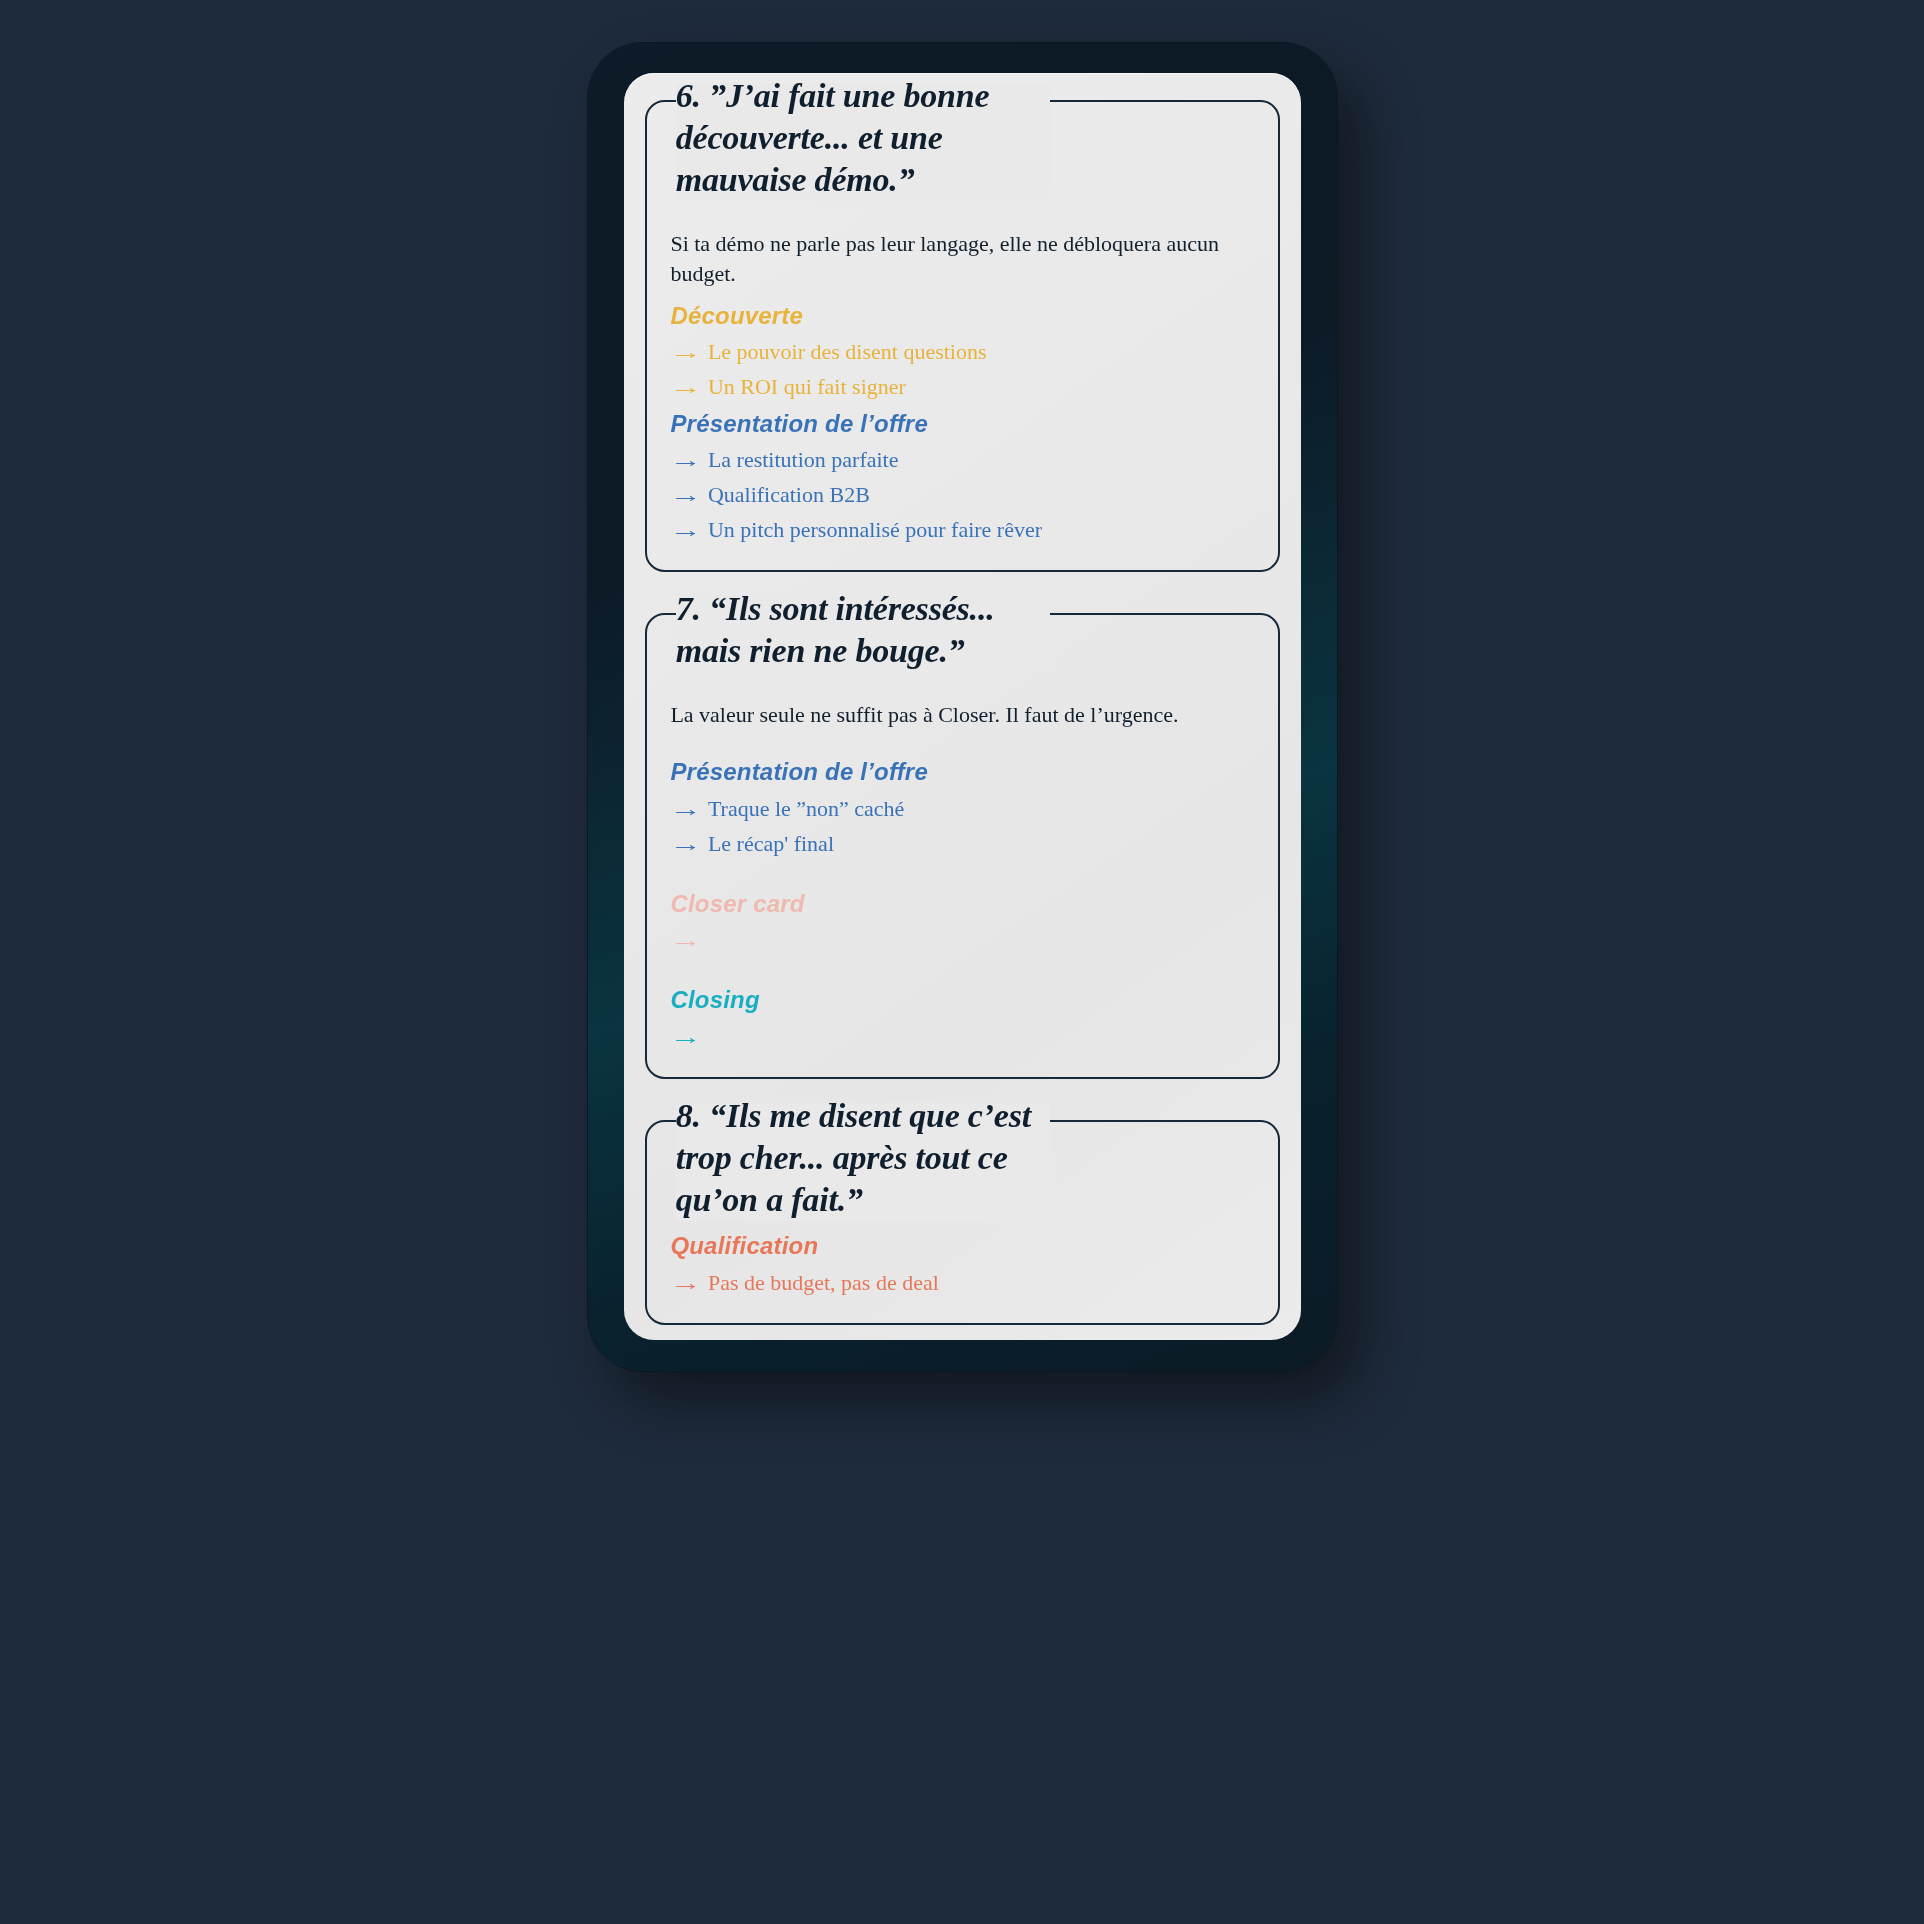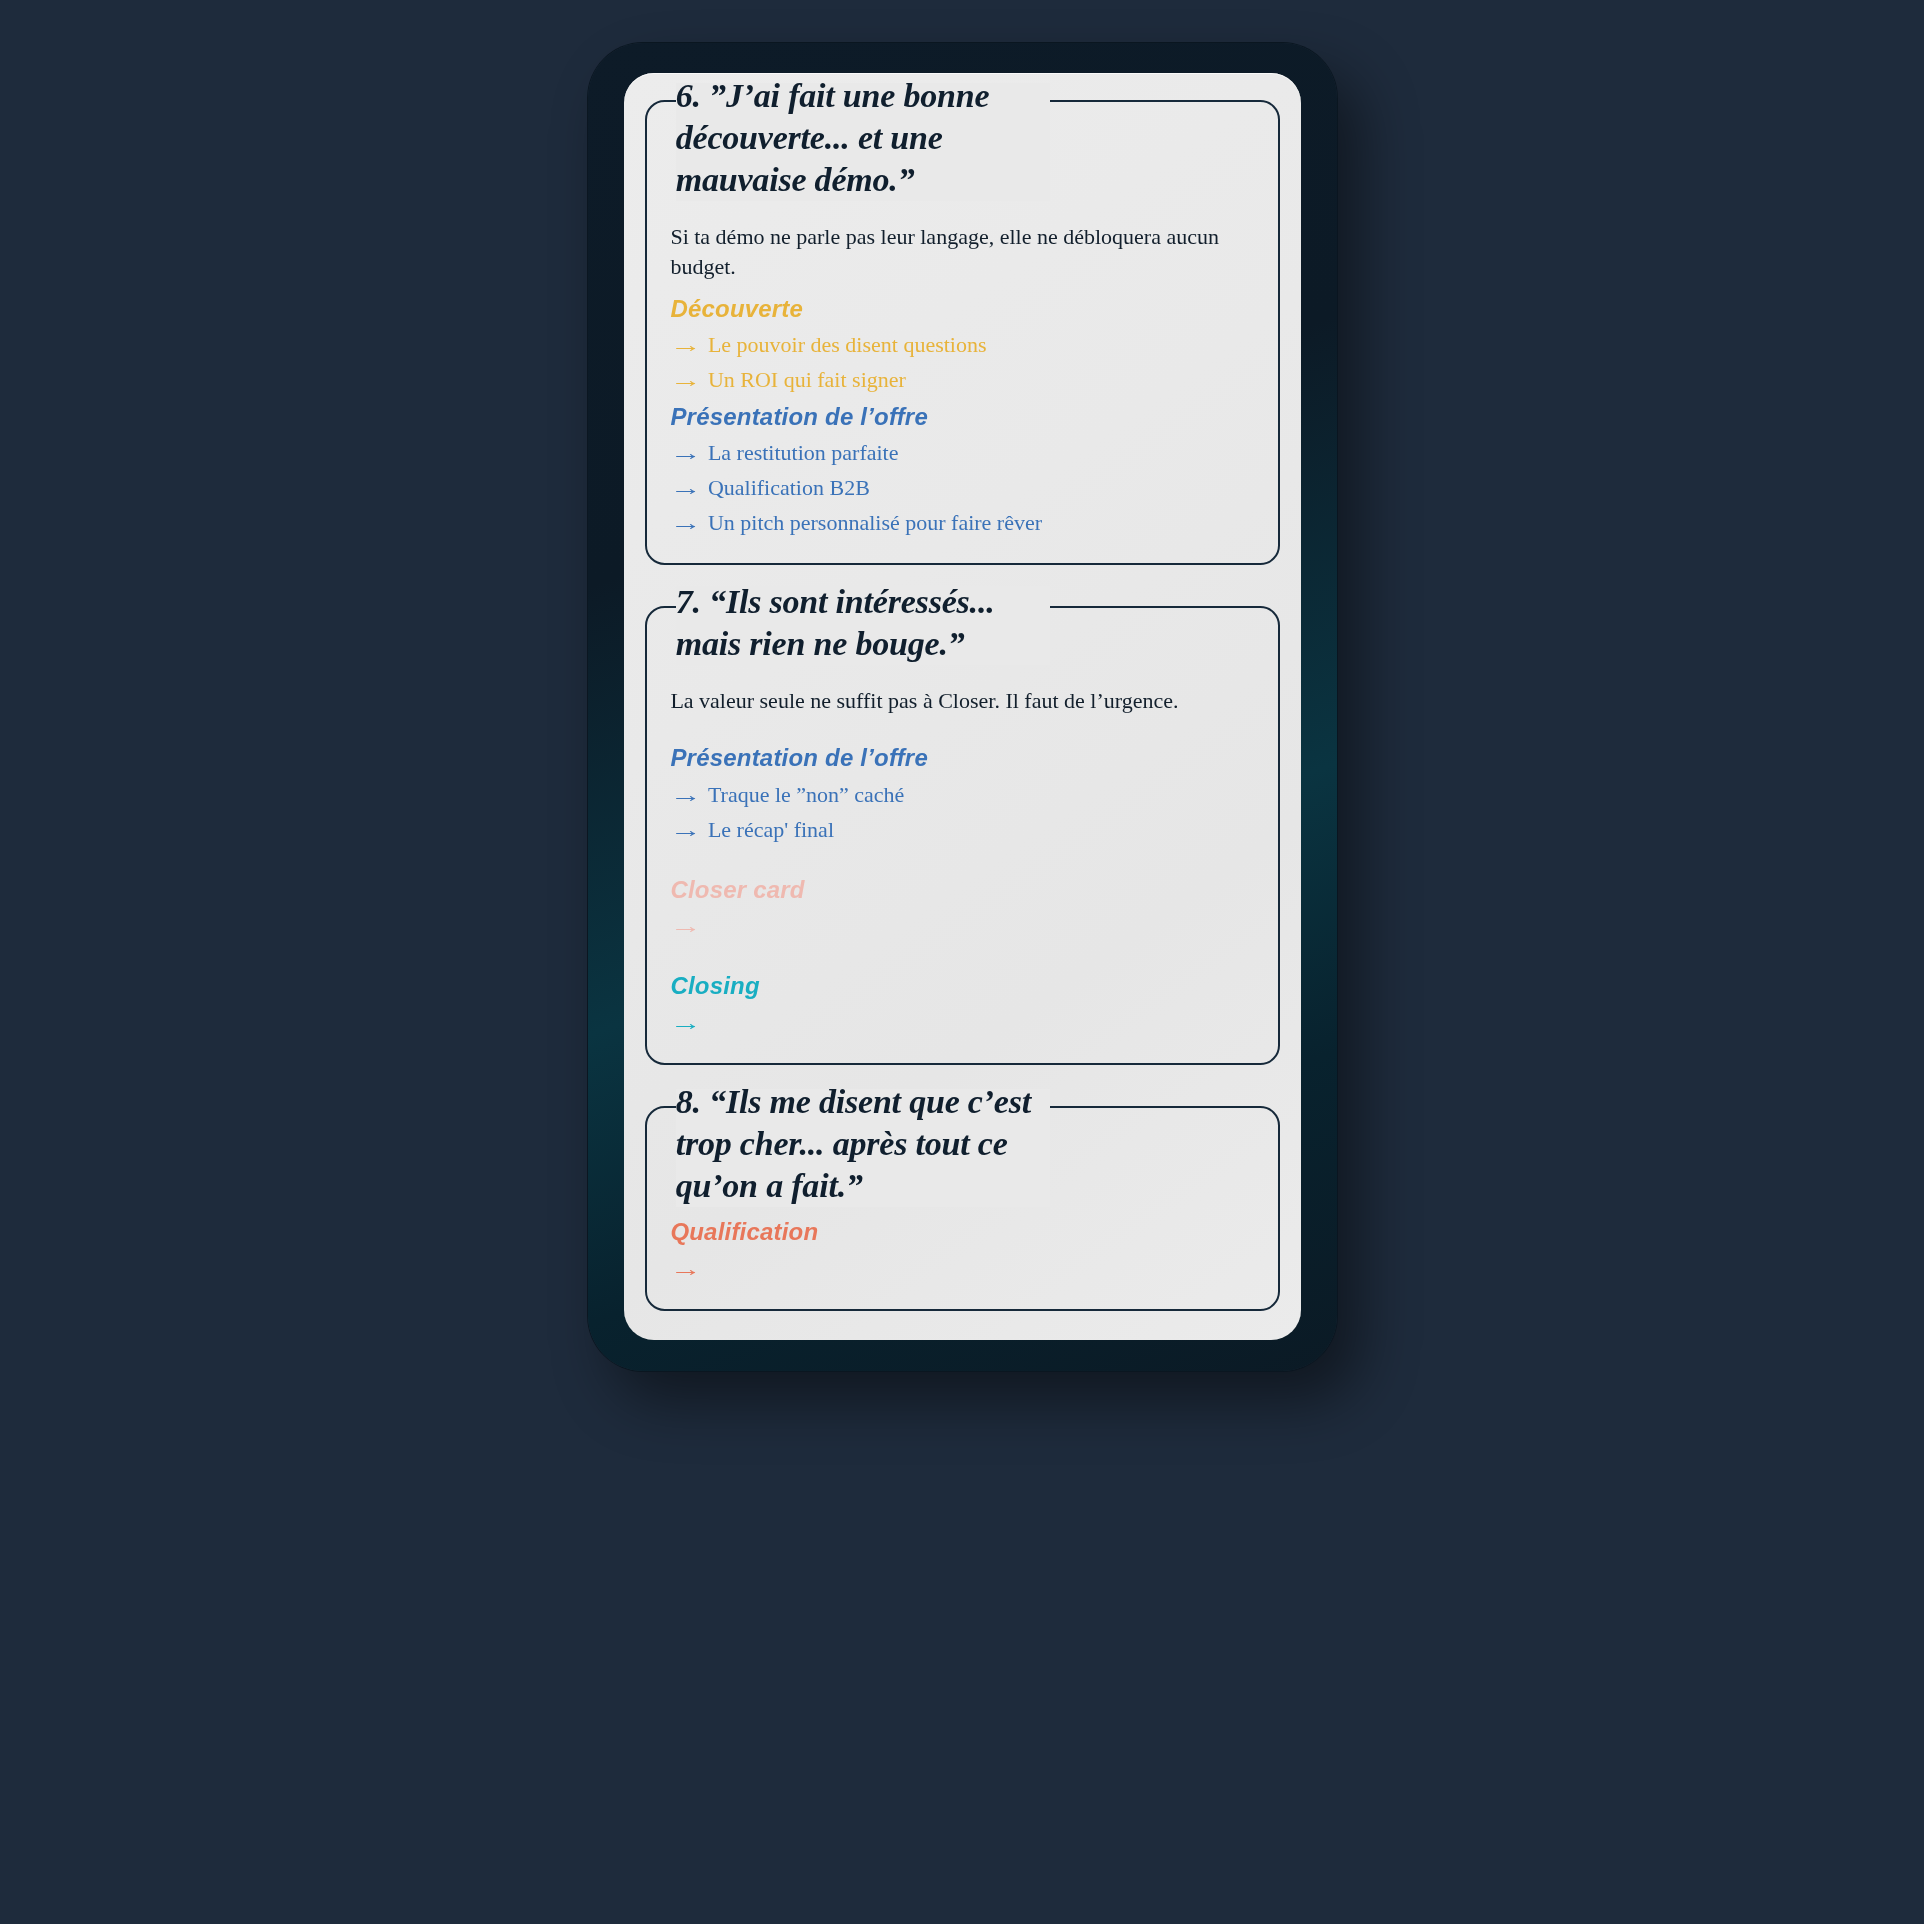--- a/index.html
+++ b/index.html
@@ -78,21 +78,21 @@
     color:#101f2e;
     max-width:374px;
     z-index:3;
   }
 
   .card-body {
     font-family:"Liberation Serif","DejaVu Serif",serif;
     font-size:22px;
     line-height:1.36;
     color:#121f2c;
-    margin-top:17px;
+    margin-top:24px;
     margin-bottom:10.7px;
     max-width:570px;
   }
 
   .section { margin-top:5.3px; }
   .section + .section { margin-top:3.6px; }
   .section.spaced { margin-top:27px; }
 
   .section-heading {
     font-family:Liberation Sans, sans-serif;
@@ -191,20 +191,21 @@
               <span class="arrow">→</span>
             </div>
           </div>
         </div>
         <div class="card" style="border-color: rgb(22, 41, 58);">
           <div style="position: relative; z-index: 3;"><div class="card-title" style="color: rgb(16, 31, 46); background: linear-gradient(rgba(233, 233, 233, 0) 0%, rgba(233, 233, 233, 0) 6%, rgb(233, 233, 233) 6%, rgb(233, 233, 233) 100%);">8. “Ils me disent que c’est trop cher... après tout ce qu’on a fait.”</div></div>
           <div class="section">
             <div class="section-heading" style="color: rgb(232, 119, 90);">Qualification</div>
             <div class="bullet" style="color: rgb(232, 119, 90);">
               <span class="arrow">→</span>
+              <span class="btext">Pas de budget, pas de deal</span>
             </div>
           </div>
         </div>
       </div>
   </div>
 
 </div>
 
 
 </body></html>

